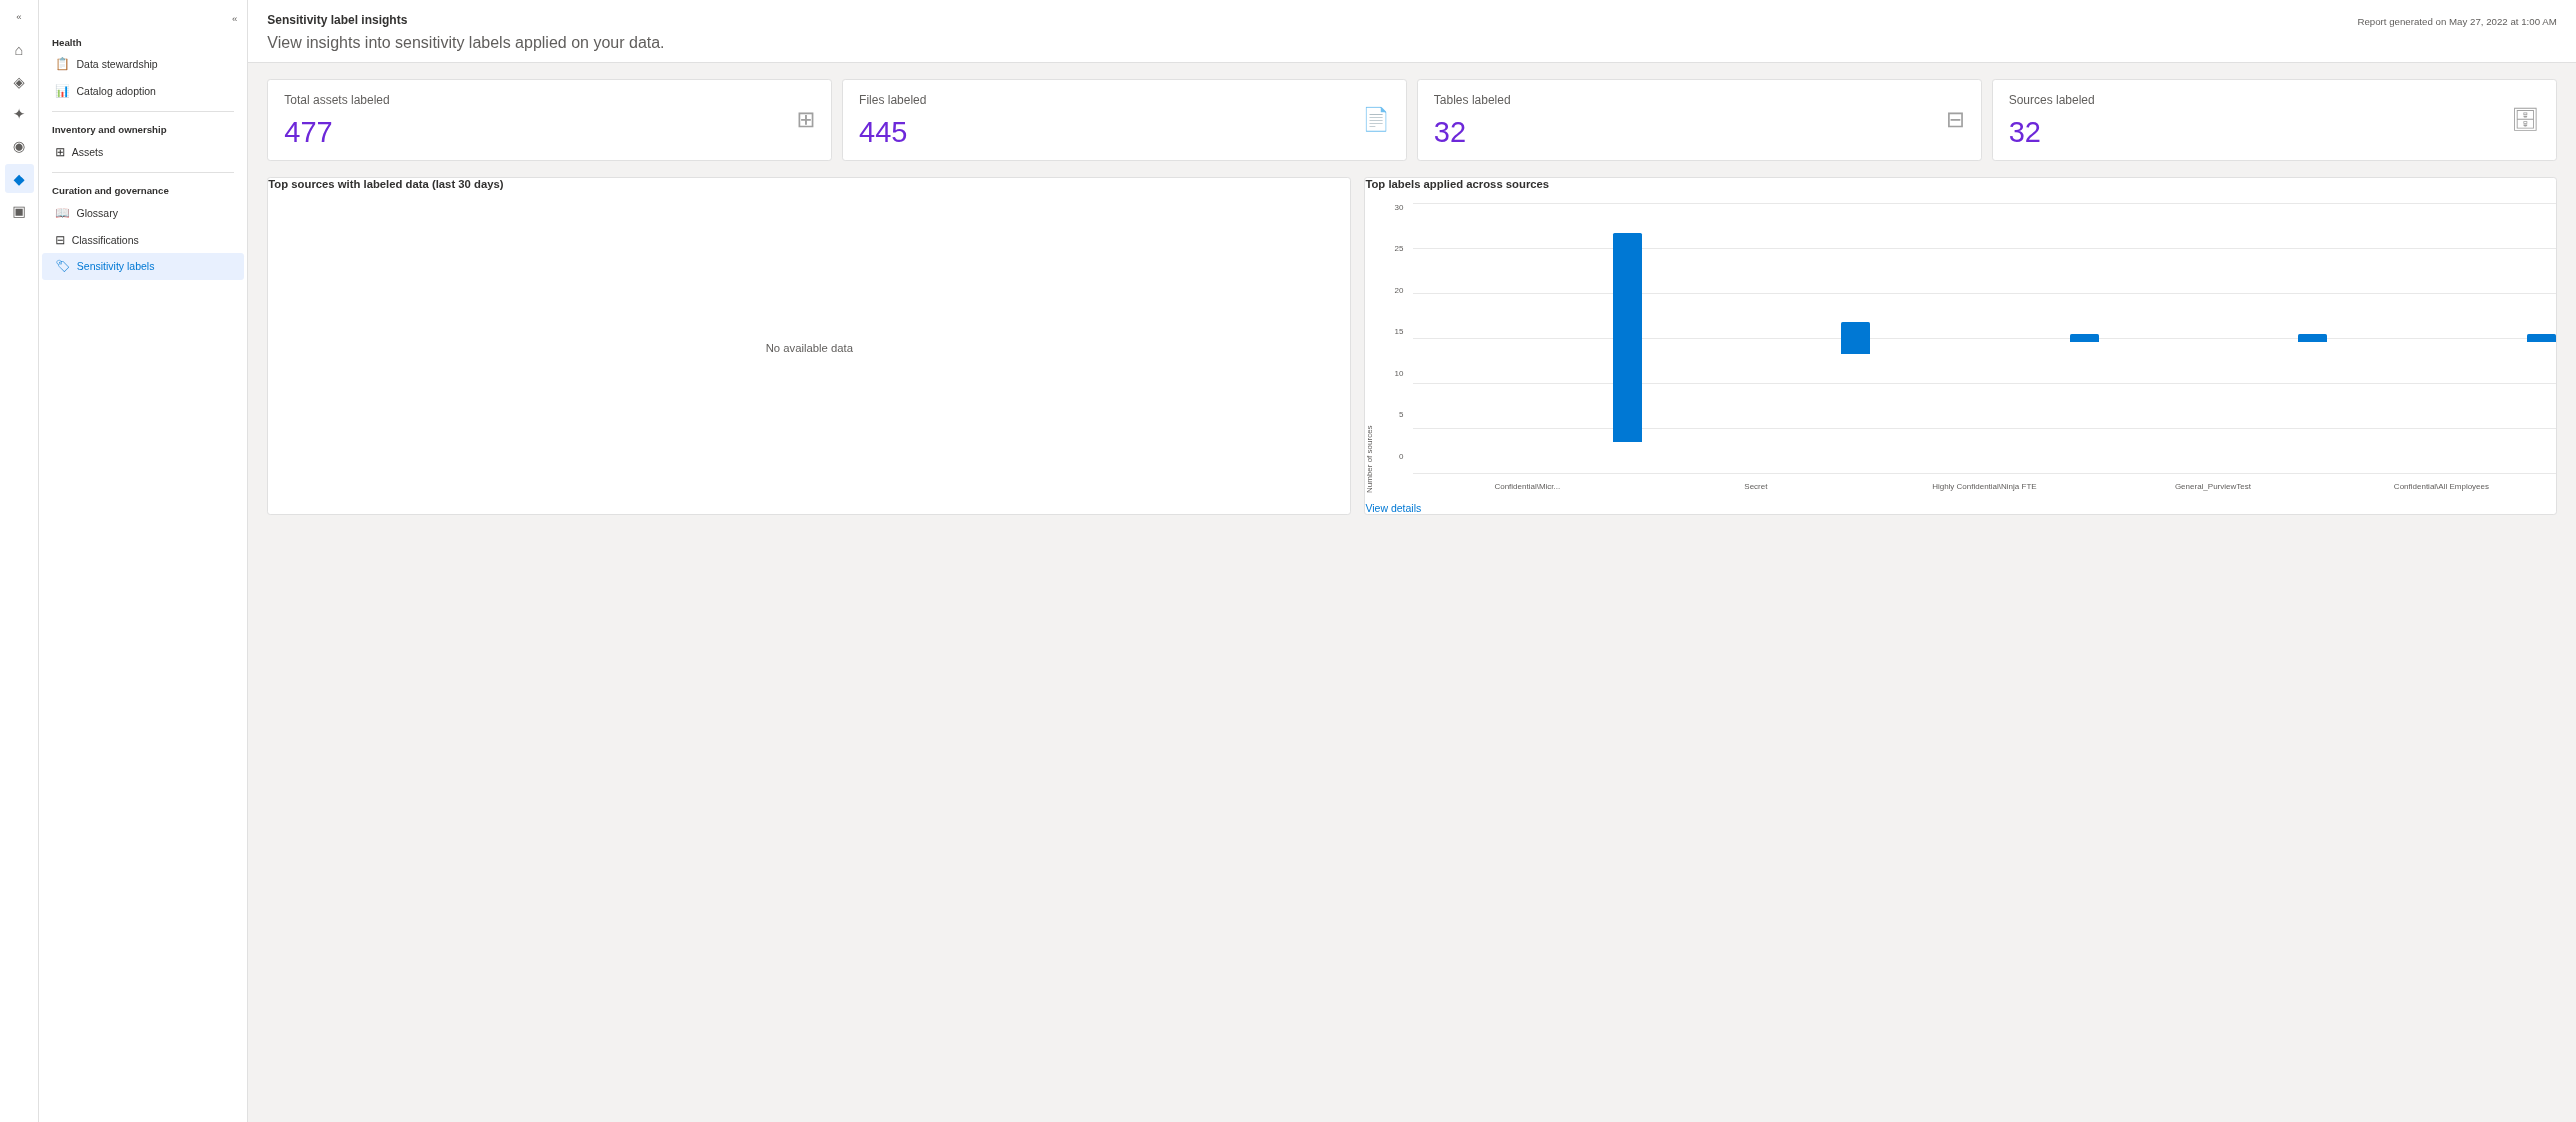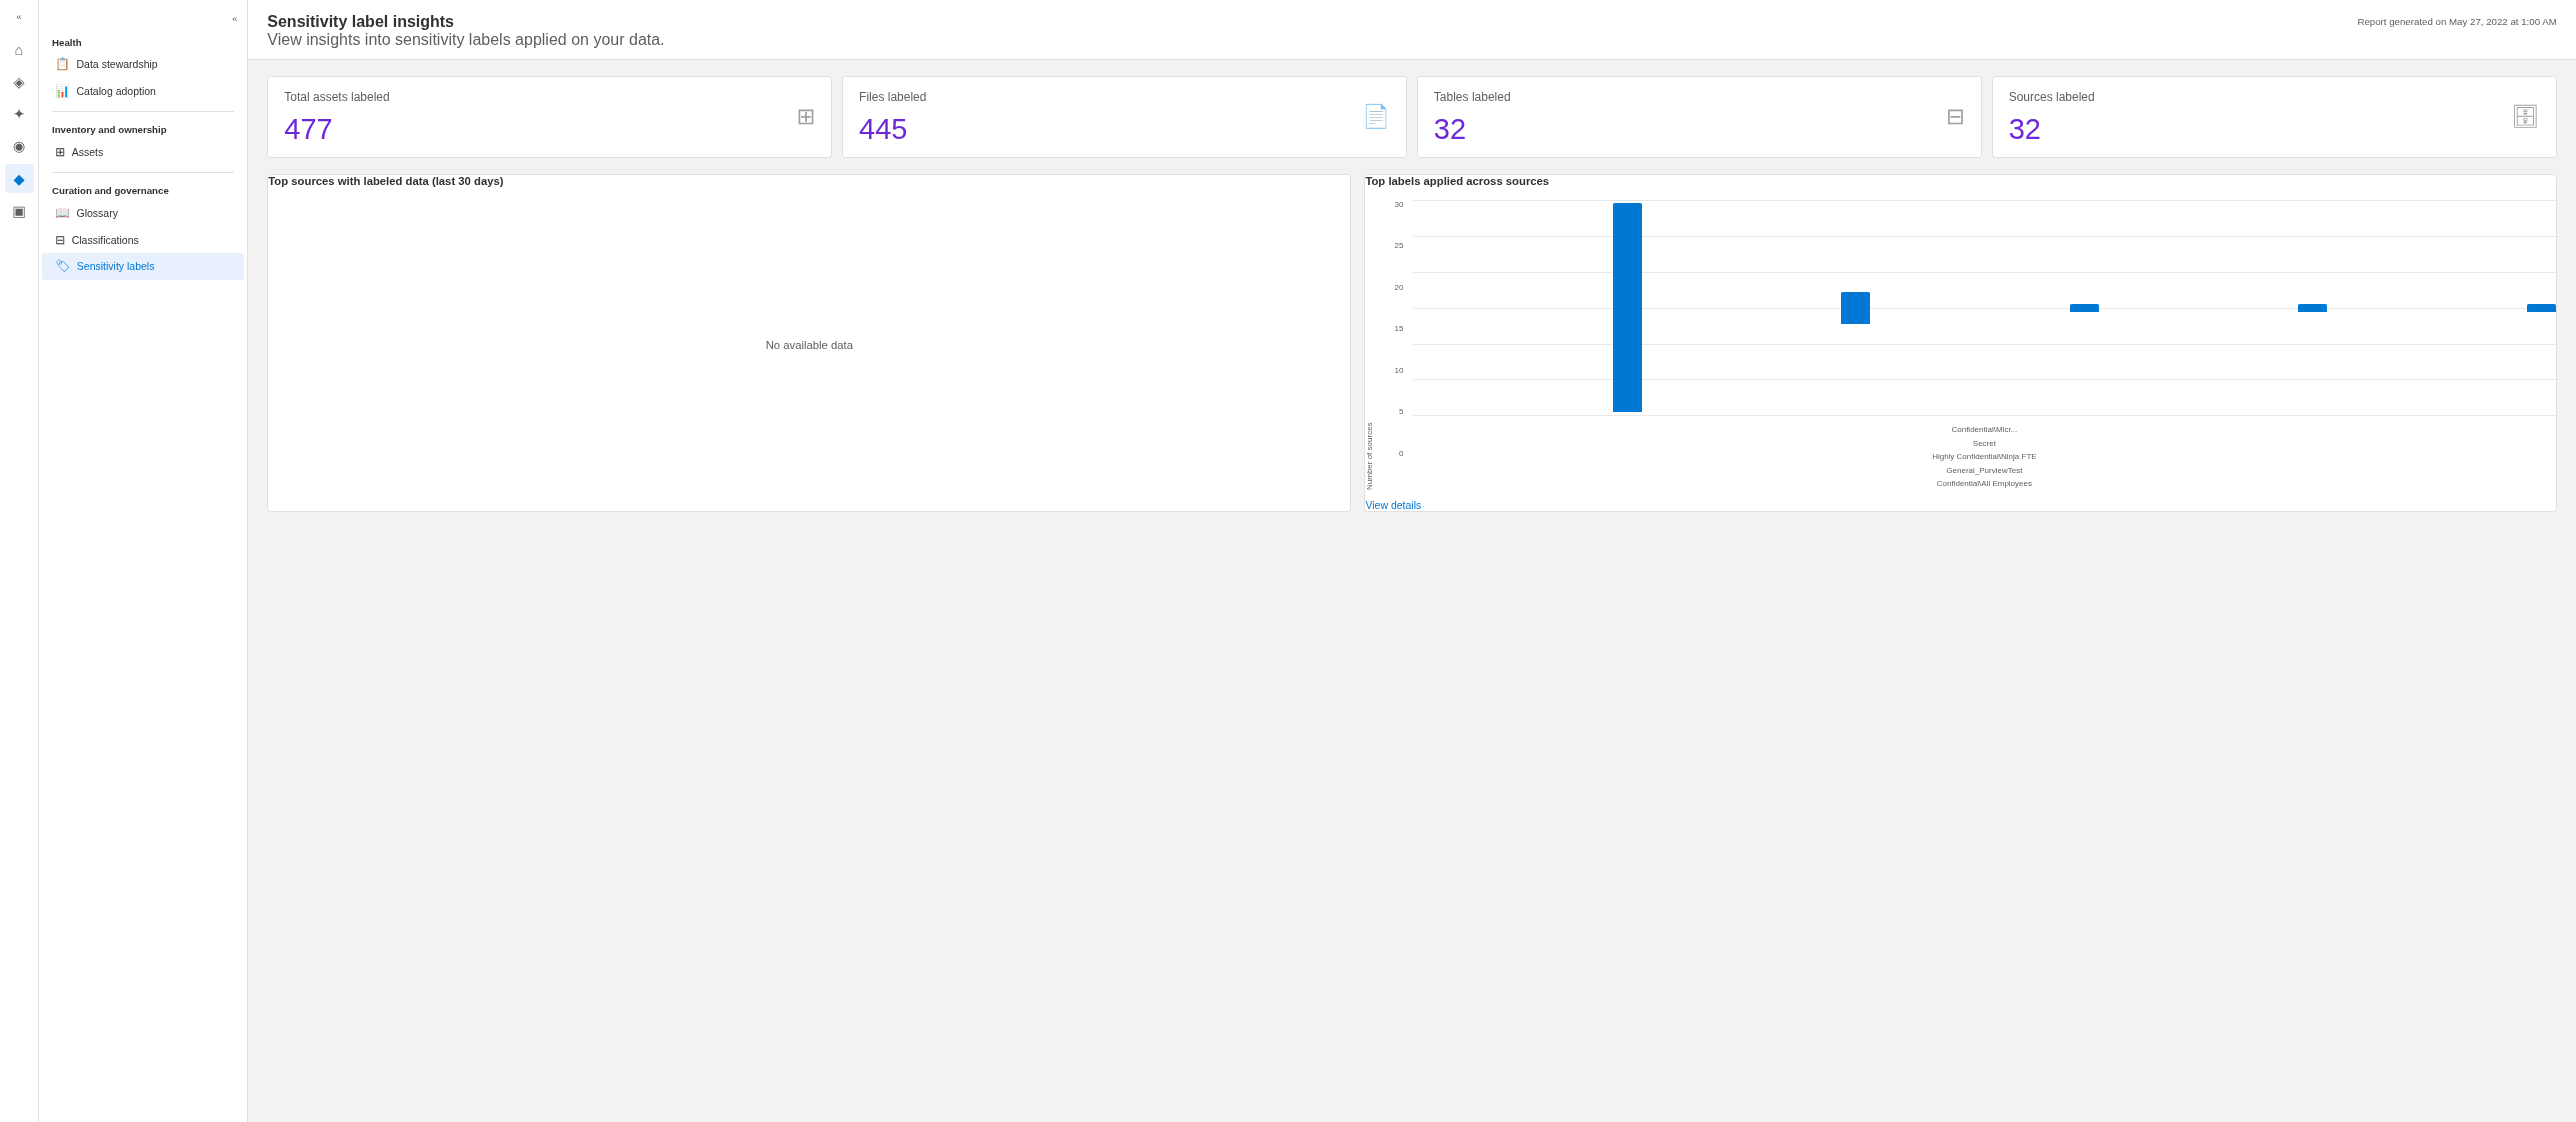--- a/index.html
+++ b/index.html
@@ -93,24 +93,24 @@
     }
     .main-header {
       background: #fff;
       padding: 13px 19.3px 9.7px 19.3px;
       border-bottom: 0.8px solid #e0e0e0;
       display: flex;
       justify-content: space-between;
       align-items: flex-start;
     }
     .main-header-left h1 {
-      font-size: 16px;
+      font-size: 12px;
       font-weight: 600;
       color: #323130;
-      margin-bottom: 0;
+      margin-bottom: 7px;
     }
     .main-header-left p {
       font-size: 16px;
       color: #605e5c;
     }
     .report-generated {
       font-size: 9.7px;
       color: #605e5c;
       white-space: nowrap;
       margin-top: 3.2px;
@@ -238,21 +238,20 @@
       justify-content: flex-end;
     }
     .bar {
       width: 26px;
       background: #0078d4;
       border-radius: 1.6px 1.6px 0 0;
     }
     .x-axis {
       display: flex;
       margin-top: 6.4px;
-      flex-direction: column;
     }
     .x-label {
       flex: 1;
       text-align: center;
       font-size: 8px;
       color: #605e5c;
       line-height: 1.2;
     }
     .y-axis-title {
       writing-mode: vertical-rl;

